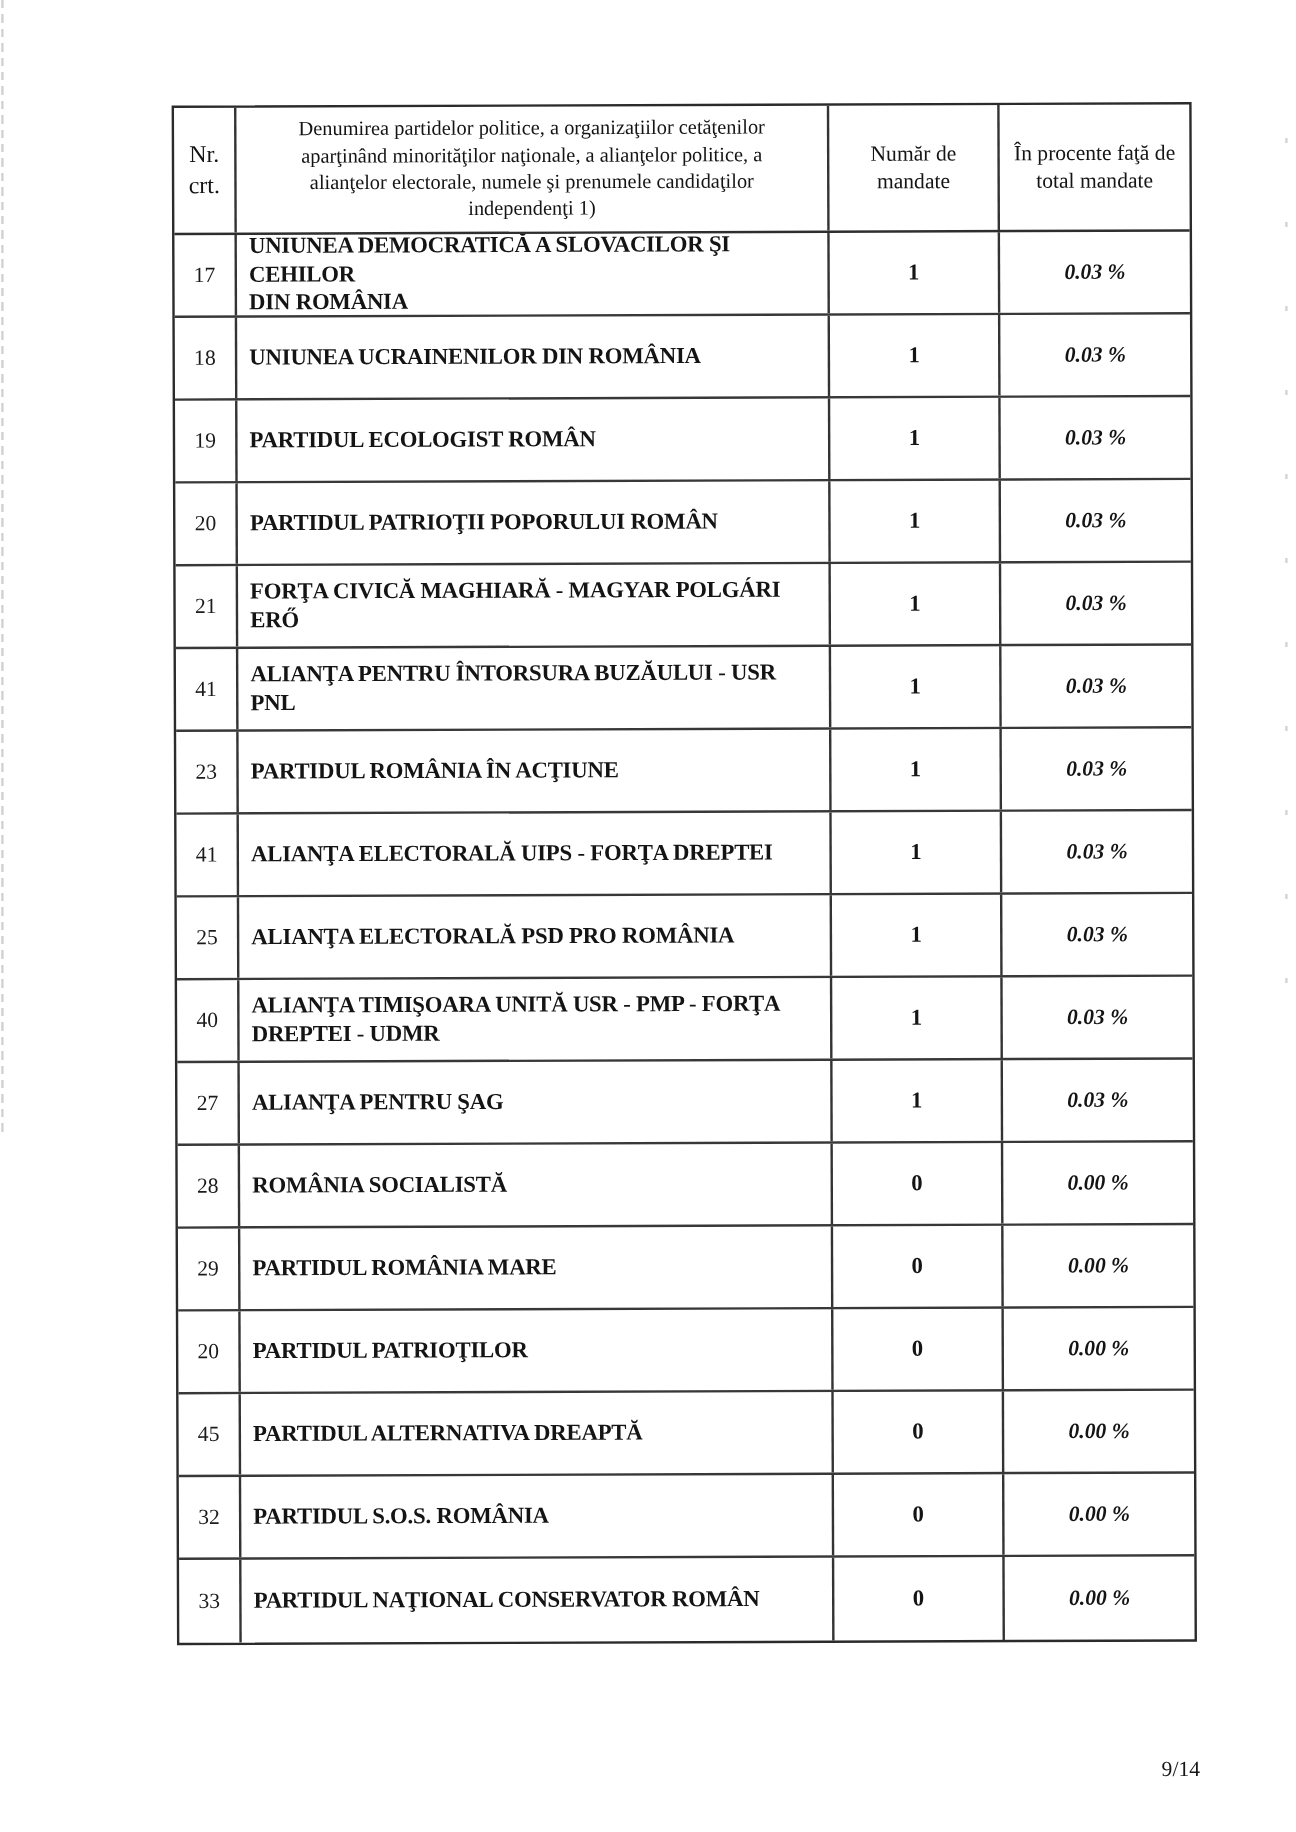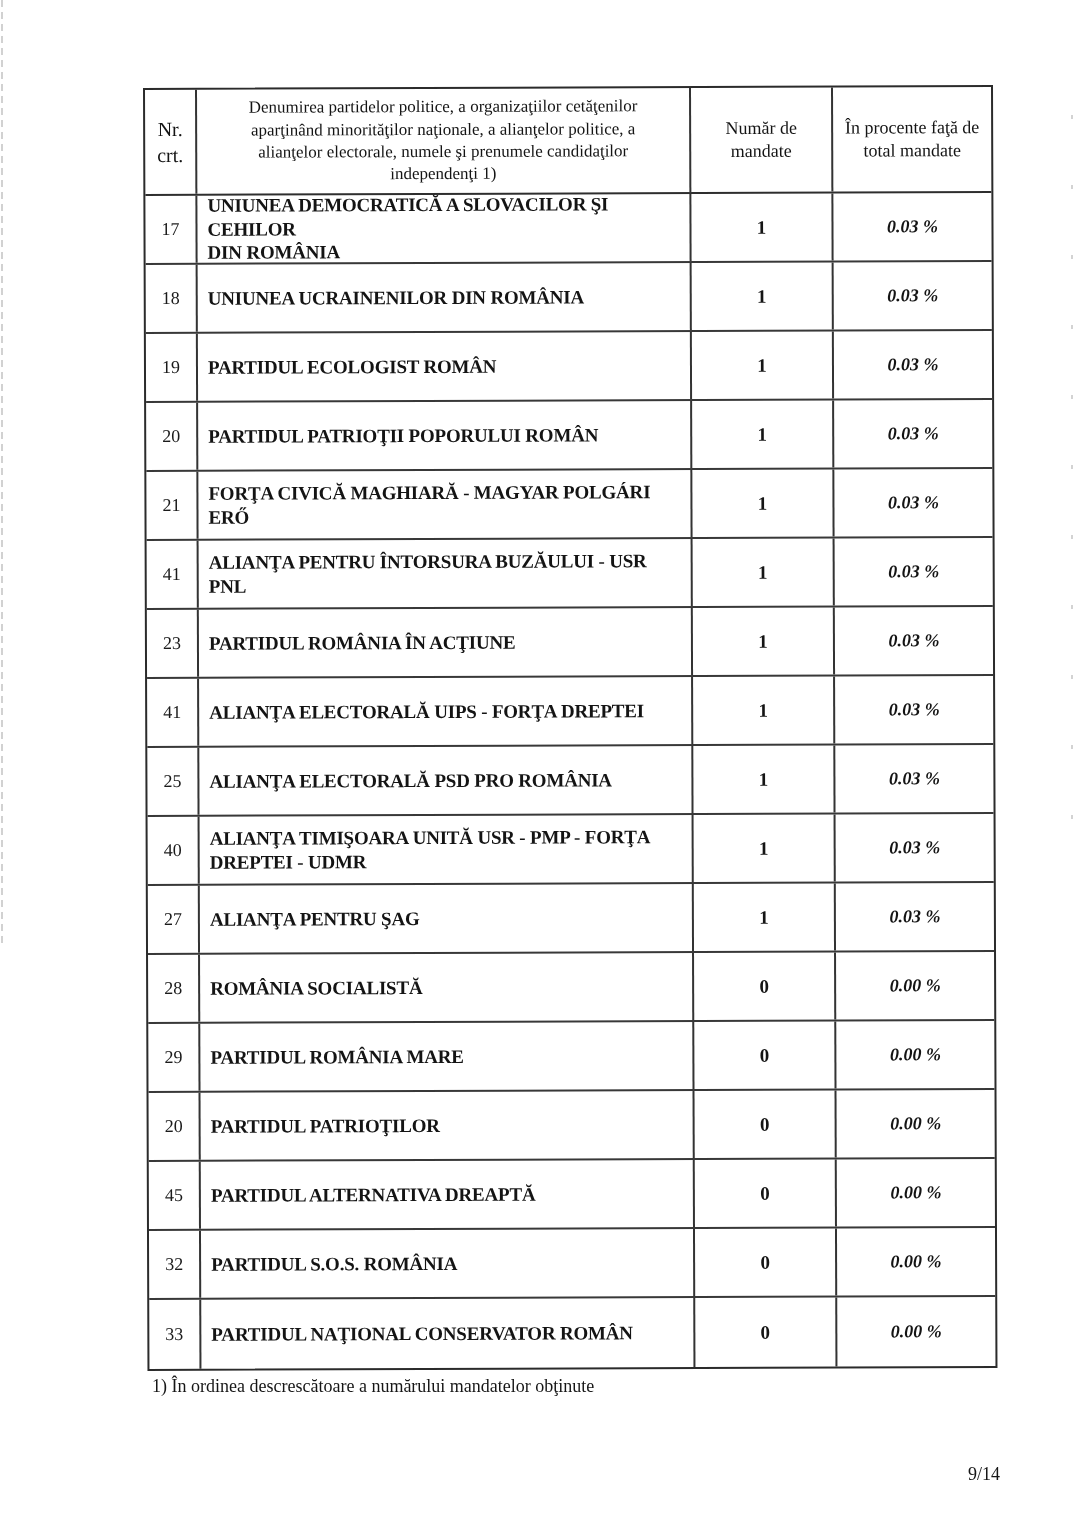--- a/index.html
+++ b/index.html
@@ -208,17 +208,16 @@
 
   <div class="grid-row row">
     <div class="cell c-nr">33</div>
     <div class="cell c-name">PARTIDUL NAŢIONAL CONSERVATOR ROMÂN</div>
     <div class="cell c-mand">0</div>
     <div class="cell c-pct">0.00 %</div>
   </div>
 </div>
   </div>
 
-  <div class="footnote">1) În ordinea descrescătoare a numărului mandatelor obţinute</div>
 
   <div class="pagenum">9/14</div>
 
 </div>
 
 </body></html>

